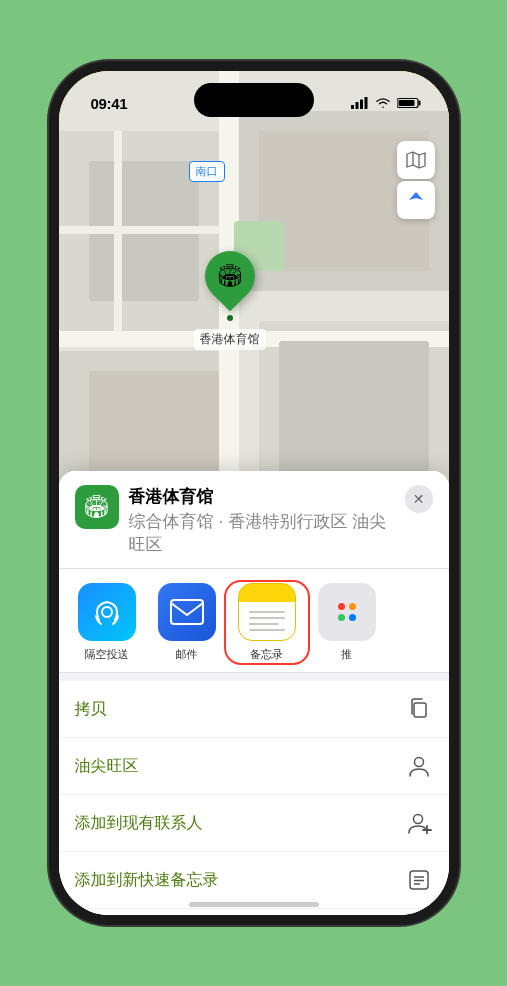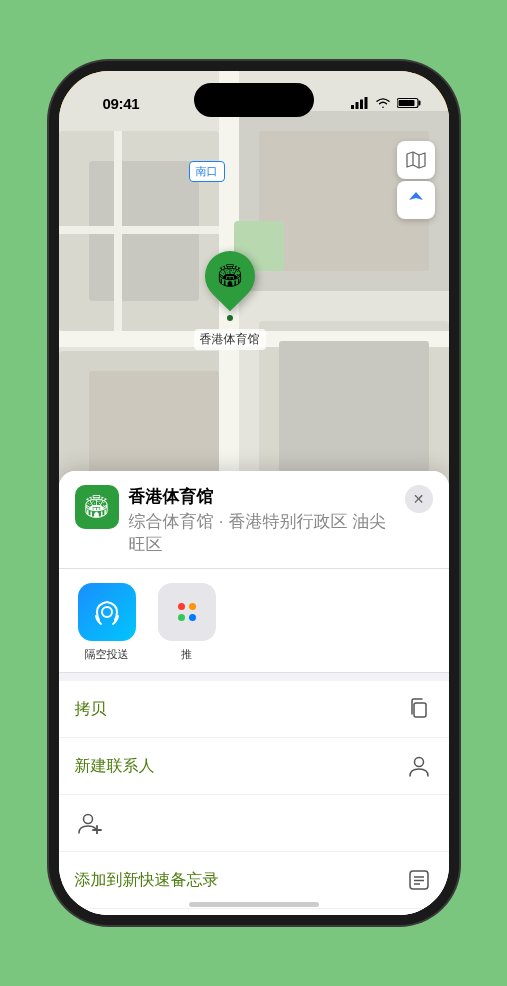--- a/index.html
+++ b/index.html
@@ -26,21 +26,21 @@
     
     .status-bar {
       height: 50px;
       background: transparent;
       display: flex;
       align-items: center;
       justify-content: space-between;
       padding: 14px 28px 0;
       position: absolute;
       top: 0;
-      left: 16px;
+      left: 4px;
       right: 0;
       z-index: 10;
     }
     .status-time {
       font-size: 15px;
       font-weight: 600;
       color: #000;
       letter-spacing: -0.3px;
     }
     .status-icons {
@@ -398,21 +398,42 @@
             <path d="M8 24 Q6 20 6 16 Q6 8 16 6" stroke="#fff" stroke-width="2" fill="none" stroke-linecap="round"></path>
             <path d="M24 24 Q26 20 26 16 Q26 8 16 6" stroke="#fff" stroke-width="2" fill="none" stroke-linecap="round"></path>
             <path d="M10 28 Q6 25 5 20" stroke="#fff" stroke-width="2" fill="none" stroke-linecap="round"></path>
             <path d="M22 28 Q26 25 27 20" stroke="#fff" stroke-width="2" fill="none" stroke-linecap="round"></path>
           </svg>
         </div>
         <span class="app-label">隔空投送</span>
       </div>
 
 
-
+      <div class="app-item">
+        <div class="app-icon mail">
+          <svg width="34" height="26" viewBox="0 0 34 26">
+            <rect x="1" y="1" width="32" height="24" rx="3" fill="none" stroke="#fff" stroke-width="2"></rect>
+            <path d="M1 4 L17 16 L33 4" stroke="#fff" stroke-width="2" fill="none"></path>
+          </svg>
+        </div>
+        <span class="app-label">邮件</span>
+      </div>
+
+      <div class="app-item notes-selected">
+        <div class="app-icon notes" style="width:58px;height:58px;border-radius:14px;background:linear-gradient(180deg,#ffd60a 0%,#ffd60a 32%,#fff 32%);border:1.5px solid #e0c200;display:flex;flex-direction:column;align-items:center;">
+          <div style="height:18px;"></div>
+          <div style="display:flex;flex-direction:column;gap:4px;width:36px;padding:2px 0;">
+            <div style="height:2px;background:#c8c8c0;border-radius:1px;width:100%;"></div>
+            <div style="height:2px;background:#c8c8c0;border-radius:1px;width:100%;"></div>
+            <div style="height:2px;background:#c8c8c0;border-radius:1px;width:85%;"></div>
+            <div style="height:2px;background:#c8c8c0;border-radius:1px;width:100%;"></div>
+          </div>
+        </div>
+        <span class="app-label">备忘录</span>
+      </div>
 
       <div class="app-item">
         <div class="app-icon more" style="background:#e5e5ea;display:flex;flex-direction:column;align-items:center;justify-content:center;gap:4px;">
           <div style="display:flex;gap:4px;">
             <div style="width:7px;height:7px;border-radius:50%;background:#ff3b30;"></div>
             <div style="width:7px;height:7px;border-radius:50%;background:#ff9500;"></div>
           </div>
           <div style="display:flex;gap:4px;">
             <div style="width:7px;height:7px;border-radius:50%;background:#34c759;"></div>
             <div style="width:7px;height:7px;border-radius:50%;background:#007aff;"></div>
@@ -429,30 +450,31 @@
         <span class="action-text">拷贝</span>
         <div class="action-icon">
           <svg width="22" height="22" viewBox="0 0 22 22">
             <rect x="6" y="5" width="12" height="14" rx="2" fill="none" stroke="#555" stroke-width="1.5"></rect>
             <path d="M4 16 L4 3 Q4 1 6 1 L14 1" stroke="#555" stroke-width="1.5" fill="none" stroke-linecap="round" stroke-linejoin="round"></path>
           </svg>
         </div>
       </div>
 
       <div class="action-item">
-        <span class="action-text">新建联系人</span>
+        <span class="action-text">油尖旺区</span>
         <div class="action-icon">
           <svg width="24" height="22" viewBox="0 0 24 22">
             <circle cx="12" cy="7" r="4.5" fill="none" stroke="#555" stroke-width="1.5"></circle>
             <path d="M3 21 Q3 14 12 14 Q21 14 21 21" fill="none" stroke="#555" stroke-width="1.5" stroke-linecap="round"></path>
           </svg>
         </div>
       </div>
 
       <div class="action-item">
+        <span class="action-text">添加到现有联系人</span>
         <div class="action-icon">
           <svg width="26" height="22" viewBox="0 0 26 22">
             <circle cx="12" cy="7" r="4.5" fill="none" stroke="#555" stroke-width="1.5"></circle>
             <path d="M3 21 Q3 14 12 14 Q17 14 19.5 16.5" fill="none" stroke="#555" stroke-width="1.5" stroke-linecap="round"></path>
             <line x1="21" y1="14" x2="21" y2="22" stroke="#555" stroke-width="1.8" stroke-linecap="round"></line>
             <line x1="17" y1="18" x2="25" y2="18" stroke="#555" stroke-width="1.8" stroke-linecap="round"></line>
           </svg>
         </div>
       </div>
 

